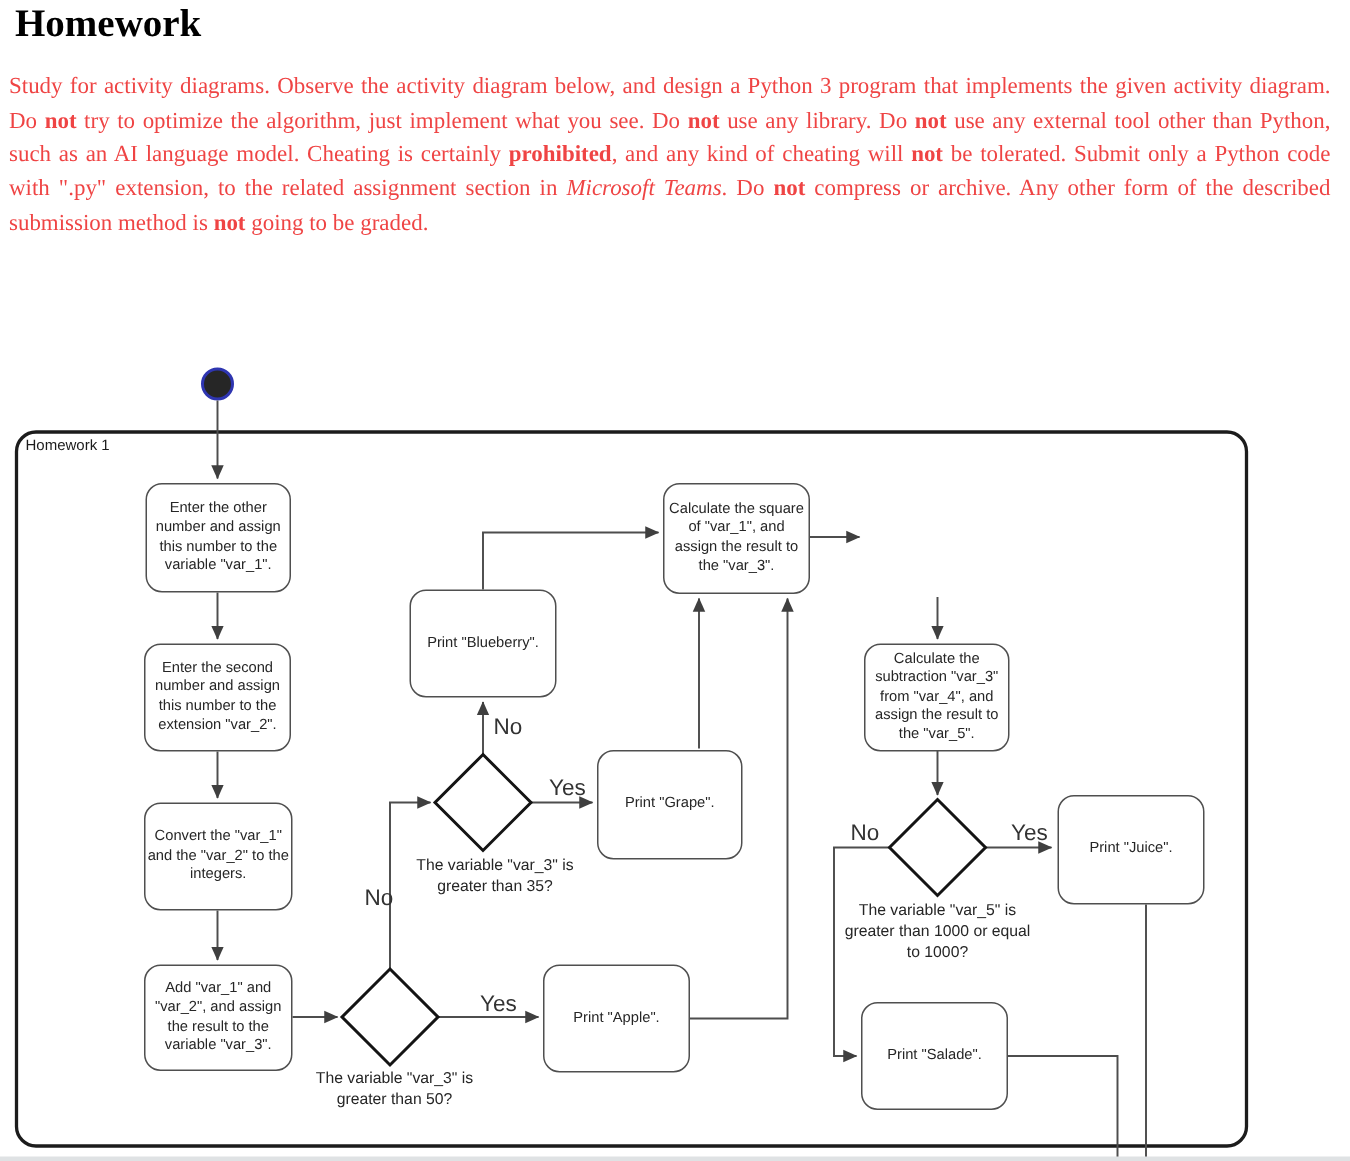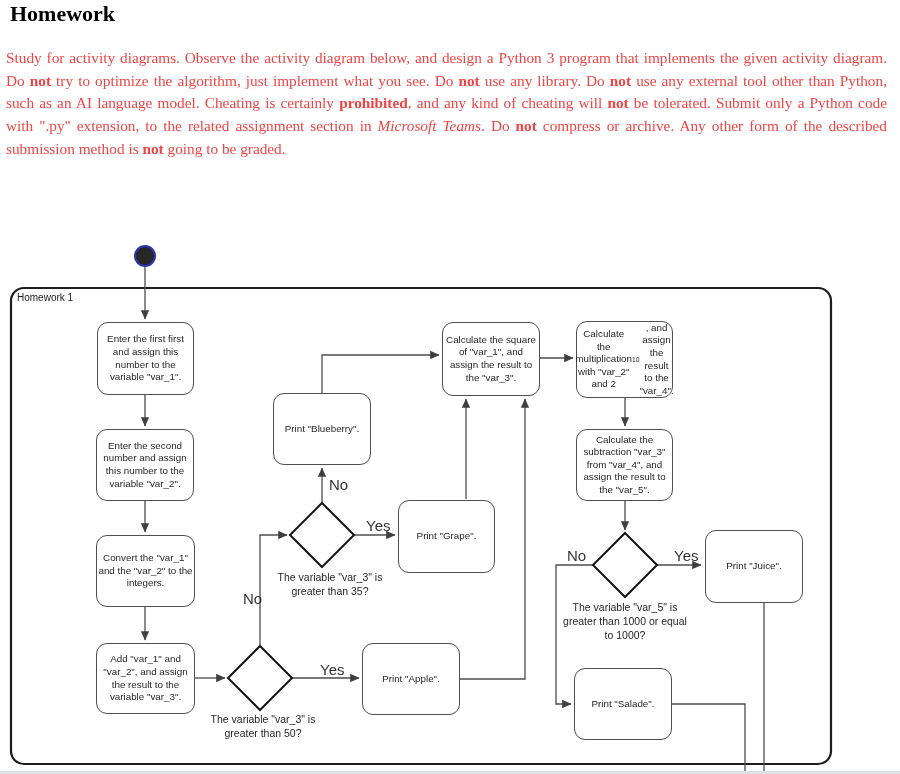--- a/index.html
+++ b/index.html
@@ -3,21 +3,21 @@
 <meta charset="utf-8">
 <style>
   * { margin:0; padding:0; box-sizing:border-box; }
   html,body { background:#ffffff; }
   .page {
     position:relative; width:900px; height:774px; background:#fff;
     overflow:hidden; font-family:"Liberation Sans", sans-serif; color:#222;
   }
   .doc-title {
     position:absolute; left:10px; top:1px;
-    font-family:"Liberation Serif", serif; font-size:22px; font-weight:700; color:#000;
+    font-family:"Liberation Serif", serif; font-size:26px; font-weight:700; color:#000;
   }
   .doc-paragraph {
     position:absolute; left:6px; top:47px; width:881px;
     font-family:Liberation Serif, serif; font-size:15.3px; line-height:22.7px;
     text-align:justify; color:#ef4444;
   }
   .diagram { position:absolute; left:0; top:0; width:900px; height:636px; }
   svg.wires { position:absolute; left:0; top:0; }
   .frame-label { position:absolute; left:17px; top:292px; font-size:10px; color:#1c1c1c; }
   .node {
@@ -77,33 +77,28 @@
 
       <g fill="#ffffff" stroke="#141414" stroke-width="2">
         <polygon points="260,646 292,678 260,710 228,678"></polygon>
         <polygon points="322,503 354,535 322,567 290,535"></polygon>
         <polygon points="625,533 657,565 625,597 593,565"></polygon>
       </g>
     </svg>
 
     <div class="frame-label">Homework 1</div>
 
-    <div class="node" style="left:97px;top:322px;width:97px;height:73px">Enter the first first and assign this number to the variable "var_1".</div>
-    <div class="node" style="left:96px;top:429px;width:98px;height:72px">Enter the second number and assign this number to the variable "var_2".</div>
+    <div class="node" style="left:97px;top:322px;width:97px;height:73px">Enter the other number and assign this number to the variable "var_1".</div>
+    <div class="node" style="left:96px;top:429px;width:98px;height:72px">Enter the second number and assign this number to the extension "var_2".</div>
     <div class="node" style="left:96px;top:535px;width:99px;height:72px">Convert the "var_1" and the "var_2" to the integers.</div>
     <div class="node" style="left:96px;top:643px;width:99px;height:71px">Add "var_1" and "var_2", and assign the result to the variable "var_3".</div>
     <div class="node" style="left:273px;top:393px;width:98px;height:72px">Print "Blueberry".</div>
     <div class="node" style="left:398px;top:500px;width:97px;height:73px">Print "Grape".</div>
     <div class="node" style="left:362px;top:643px;width:98px;height:72px">Print "Apple".</div>
     <div class="node" style="left:442px;top:322px;width:98px;height:74px">Calculate the square of "var_1", and assign the result to the "var_3".</div>
-    <div class="node" style="left:576px;top:321px;width:97px;height:77px">
-        <span>Calculate the multiplication with "var_2" and 2</span>
-        <sup>10</sup>
-        <span>, and assign the result to the "var_4".</span>
-      </div>
     <div class="node" style="left:576px;top:429px;width:97px;height:72px">Calculate the subtraction "var_3" from "var_4", and assign the result to the "var_5".</div>
     <div class="node" style="left:705px;top:530px;width:98px;height:73px">Print "Juice".</div>
     <div class="node" style="left:574px;top:668px;width:98px;height:72px">Print "Salade".</div>
 
     <div class="decision-label" style="left:198px;top:713px;width:130px">The variable "var_3" is greater than 50?</div>
     <div class="decision-label" style="left:265px;top:571px;width:130px">The variable "var_3" is greater than 35?</div>
     <div class="decision-label" style="left:560px;top:601px;width:130px">The variable "var_5" is greater than 1000 or equal to 1000?</div>
 
     <span class="edge-label" style="left:320px;top:661px">Yes</span>
     <span class="edge-label" style="left:243px;top:590px">No</span>

